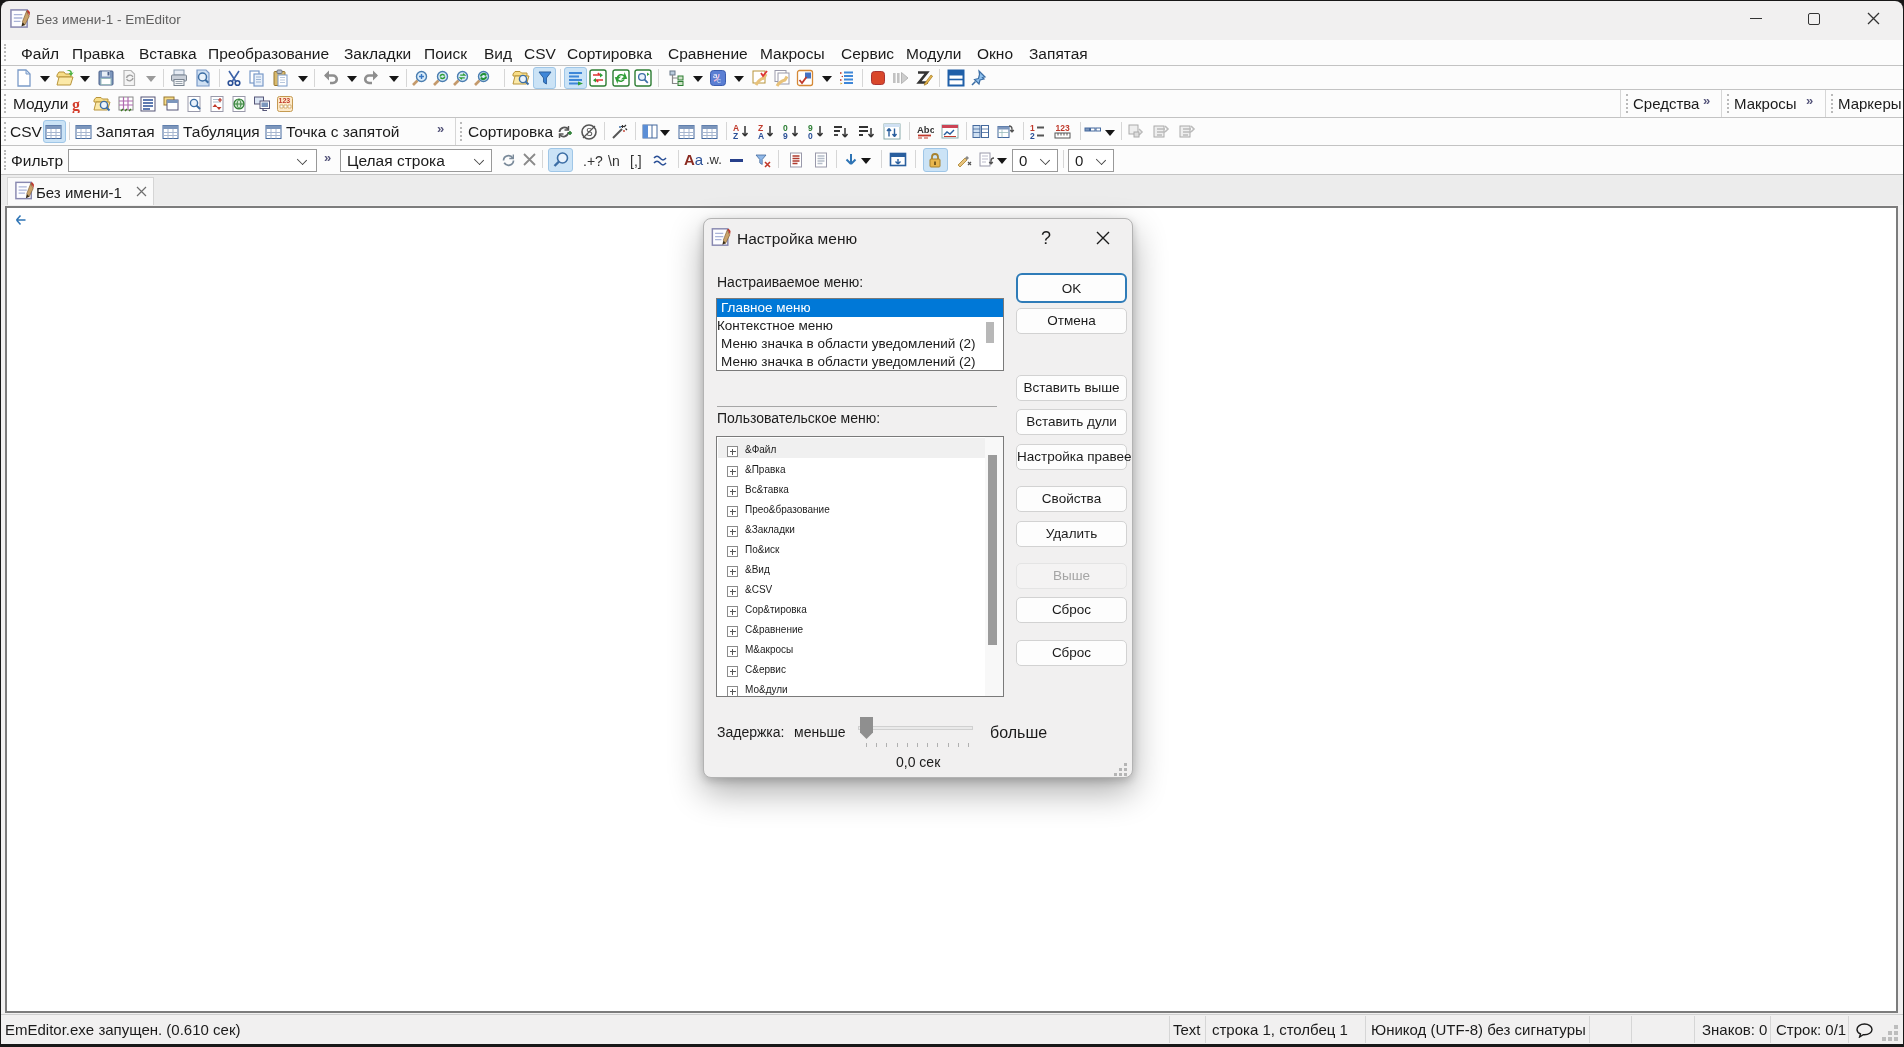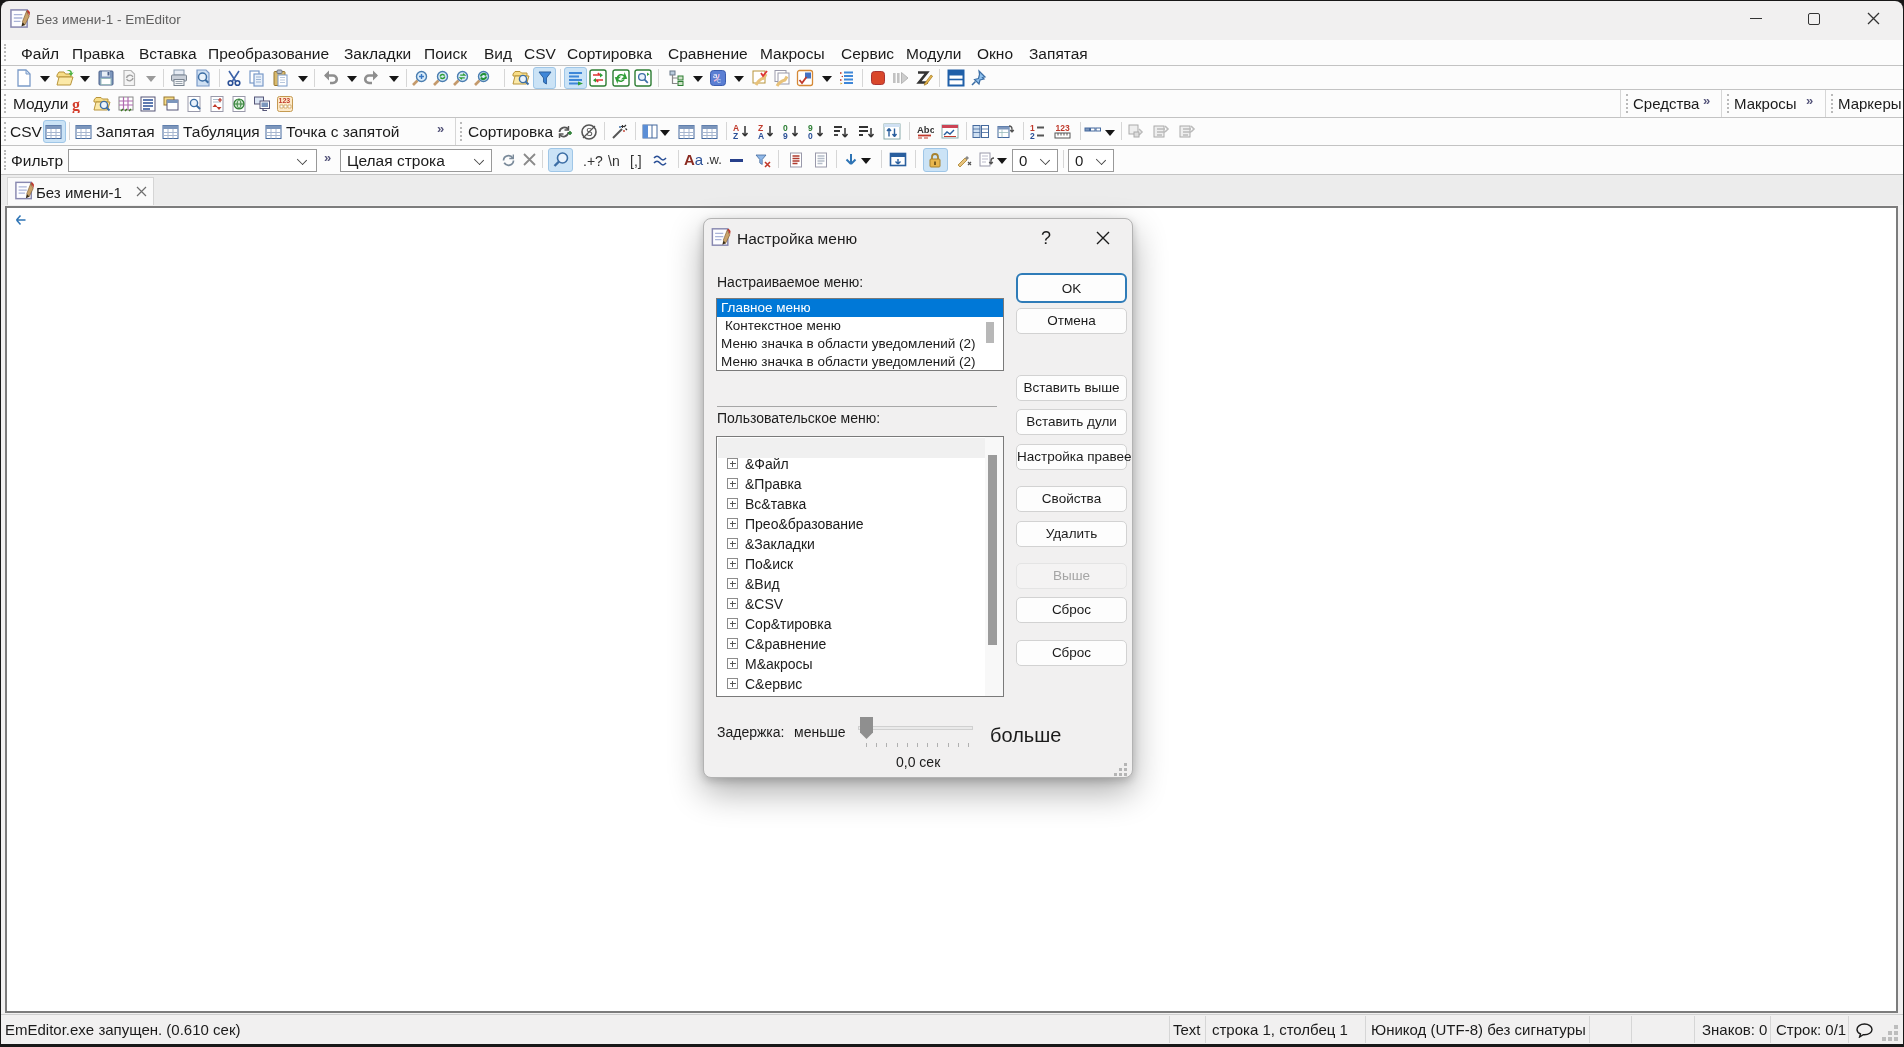--- a/index.html
+++ b/index.html
@@ -616,32 +616,32 @@
 </svg>
 <div class="t" style="left:737px;top:230px;font-size:15.5px">Настройка меню</div>
 <div class="t" style="left:1041px;top:228px;font-size:18px">?</div>
 <svg class="abs" style="left:1096px;top:231px" width="14" height="14" viewBox="0 0 14 14">
     <path d="M1 1 13 13M13 1 1 13" stroke="#1b1b1b" stroke-width="1.4"></path>
   </svg>
 
 <div class="t" style="left:717px;top:274px;font-size:14px">Настраиваемое меню:</div>
 <div class="abs" style="left:716px;top:298px;width:288px;height:73px;background:#fff;border:1px solid #7a7a7a;font-size:13.5px">
  <div style="height:18px;background:#0078d7;color:#fff;padding-left:4px;line-height:18px">Главное меню</div>
- <div style="height:18px;padding-left:8px;line-height:18px">Контекстное меню</div>
+ <div style="height:18px;padding-left:0;line-height:18px">Контекстное меню</div>
  <div style="height:18px;padding-left:4px;line-height:18px;white-space:nowrap;overflow:hidden">Меню значка в области уведомлений (2)</div>
  <div style="height:18px;padding-left:4px;line-height:18px;white-space:nowrap;overflow:hidden">Меню значка в области уведомлений (2)</div>
 </div>
 <div class="abs" style="left:986px;top:322px;width:8px;height:21px;background:#b8b8b8"></div>
 
 <div class="abs" style="left:717px;top:406px;width:280px;height:1px;background:#a6a6a6"></div>
 <div class="t" style="left:717px;top:410px;font-size:14px">Пользовательское меню:</div>
 
 <div class="abs" style="left:716px;top:436px;width:288px;height:261px;background:#fff;border:1px solid #7a7a7a;overflow:hidden">
  <div class="abs" style="left:1px;top:1px;width:268px;height:20px;background:#f0f0f0"></div>
- <div id="tree" style="position:absolute;left:0;top:16px;width:288px;height:261px;font-size:14px">
+ <div id="tree" style="position:absolute;left:0;top:4px;width:288px;height:261px;font-size:10px">
  <div class="abs" style="left:10px;top:5px;width:11px;height:11px;border:1px solid #8c8c8c;background:#fff">
         <span style="position:absolute;left:1.5px;top:4px;width:6px;height:1px;background:#555"></span>
         <span style="position:absolute;left:4px;top:1.5px;width:1px;height:6px;background:#555"></span>
       </div>
  <div class="t" style="left:28px;top:3px">&amp;Файл</div>
  <div class="abs" style="left:10px;top:25px;width:11px;height:11px;border:1px solid #8c8c8c;background:#fff">
         <span style="position:absolute;left:1.5px;top:4px;width:6px;height:1px;background:#555"></span>
         <span style="position:absolute;left:4px;top:1.5px;width:1px;height:6px;background:#555"></span>
       </div>
  <div class="t" style="left:28px;top:23px">&amp;Правка</div>
@@ -711,21 +711,21 @@
 <div class="btn" style="top:409px">Вставить дули</div>
 <div class="btn" style="top:444px">Настройка правее</div>
 <div class="btn" style="top:486px">Свойства</div>
 <div class="btn" style="top:521px">Удалить</div>
 <div class="btn" style="top:563px;background:#f4f3f3;border-color:#e4e4e4;color:#a5a5a5">Выше</div>
 <div class="btn" style="top:597px">Сброс</div>
 <div class="btn" style="top:640px">Сброс</div>
 
 <div class="t" style="left:717px;top:724px;font-size:14px">Задержка:</div>
 <div class="t" style="left:794px;top:724px;font-size:14px">меньше</div>
-<div class="t" style="left:990px;top:724px;font-size:20px">больше</div>
+<div class="t" style="left:990px;top:724px;font-size:16px">больше</div>
 <div class="abs" style="left:858px;top:726px;width:115px;height:4px;background:#e9e9e9;border:1px solid #d0d0d0"></div>
 <div class="abs" style="left:860px;top:717px;width:13px;height:22px;background:#8f8f8f;clip-path:polygon(0 0,100% 0,100% 70%,50% 100%,0 70%)"></div>
 <span class="abs" style="left:866px;top:743px;width:1px;height:4px;background:#b0b0b0"></span>
 <span class="abs" style="left:876px;top:743px;width:1px;height:4px;background:#b0b0b0"></span>
 <span class="abs" style="left:886px;top:743px;width:1px;height:4px;background:#b0b0b0"></span>
 <span class="abs" style="left:897px;top:743px;width:1px;height:4px;background:#b0b0b0"></span>
 <span class="abs" style="left:907px;top:743px;width:1px;height:4px;background:#b0b0b0"></span>
 <span class="abs" style="left:917px;top:743px;width:1px;height:4px;background:#b0b0b0"></span>
 <span class="abs" style="left:927px;top:743px;width:1px;height:4px;background:#b0b0b0"></span>
 <span class="abs" style="left:937px;top:743px;width:1px;height:4px;background:#b0b0b0"></span>

